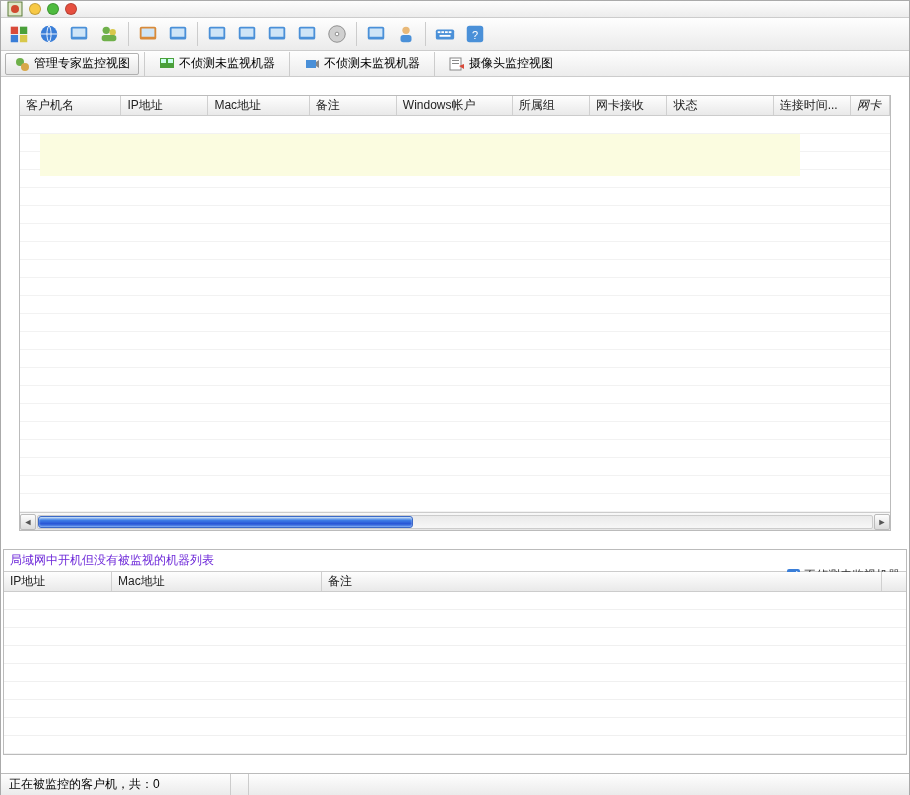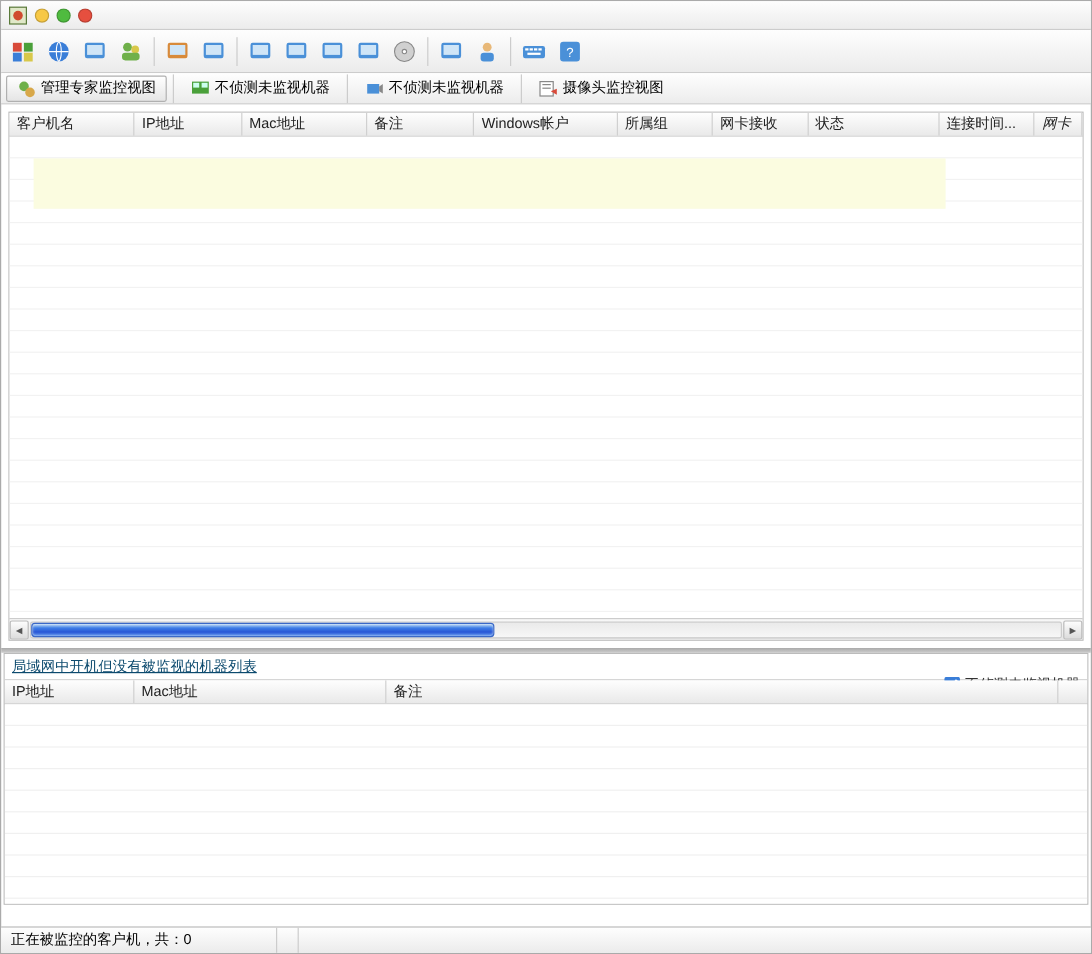--- a/index.html
+++ b/index.html
@@ -18,39 +18,39 @@
 
 .toolbar { height: 36px; background: linear-gradient(#fefefe,#ebebeb); border-bottom: 1px solid #ccc; display: flex; align-items: center; padding: 2px 4px; gap: 2px; }
 .tb-btn { width: 28px; height: 28px; display: flex; align-items: center; justify-content: center; border: 1px solid transparent; border-radius: 2px; cursor: pointer; }
 .tb-sep { width: 1px; height: 24px; background: #ccc; margin: 0 3px; }
 
 .tabstrip { height: 26px; background: linear-gradient(#fefefe,#ececec); border-bottom: 1px solid #ccc; display: flex; align-items: center; padding: 2px 4px; gap: 2px; }
 .tab-btn { height: 22px; padding: 2px 8px; display: flex; align-items: center; gap: 4px; border: 1px solid transparent; border-radius: 2px; cursor: pointer; }
 .tab-btn:hover, .tab-btn.active { border-color: #b0b0b0; background: linear-gradient(#fff,#e5e5e5); }
 .tab-icon { width: 16px; height: 16px; display:inline-block; }
 
-.main-panel { flex: 1; display: flex; flex-direction: column; border: 1px solid #bbb; margin: 6px; }
+.main-panel { flex: 1; display: flex; flex-direction: column; border: 1px solid #bbb; margin: 18px; }
 .grid-header { height: 20px; display: flex; background: linear-gradient(#fefefe,#e9e9e9); border-bottom: 1px solid #ccc; font-size: 12px; }
 .gh-cell { border-right: 1px solid #d0d0d0; padding: 2px 6px; display: flex; align-items: center; color: #222; overflow:hidden; white-space:nowrap; }
 
 .grid-body { position:relative; flex:1; background: #fff; overflow:hidden; }
 .grid-rows { width:100%; }
 .grid-row { height: 18px; border-bottom: 1px solid #f2f2f2; }
 .highlight-band { position:absolute; top:18px; left:20px; width: 760px; height: 42px; background: #fbfce0; }
 
 .hscroll { height: 18px; background: linear-gradient(#f8f8f8,#e6e6e6); display:flex; align-items:center; border-top:1px solid #ccc; }
 .scroll-btn { width:16px; height:16px; background:linear-gradient(#fdfdfd,#dcdcdc); border:1px solid #bbb; border-radius:2px; display:flex;align-items:center;justify-content:center; font-size:9px; color:#555; }
 .scroll-track { flex:1; height:14px; margin:0 1px; background: linear-gradient(#eaeaea,#f7f7f7); border:1px solid #ccc; border-radius:2px; position:relative; }
 .scroll-thumb { position:absolute; left:0; top:0; bottom:0; width:45%; background: linear-gradient(#c2dcf5,#3f7ee6,#2856d6,#6097ee); border:1px solid #3b69c8; border-radius:3px; box-shadow: inset 0 0 2px rgba(255,255,255,0.7); }
 
 .splitter { height:4px; background: linear-gradient(#aaa,#ccc); }
 
 .lower-panel { height: 210px; display:flex; flex-direction:column; border:1px solid #bbb; margin:0 2px 2px 2px; }
 .lower-header { height:22px; padding:2px 6px; display:flex; align-items:center; background:#fff; border-bottom:1px solid #ccc; }
-.lower-title { color:#0c4a6e; flex:1;text-decoration:underline; }
+.lower-title { color:#6d28d9; flex:1; }
 .chk-wrap { display:flex; align-items:center; gap:4px; color:#333;margin-top:30px; }
 .chk-wrap input { accent-color:#3a7ed8; }
 
 .lower-grid-body { flex:1; background:#fff; overflow:auto; }
 .lower-grid-body .grid-row { border-bottom:1px solid #f0f0f0; }
 
 .statusbar { height:22px; border-top:1px solid #bbb; background: linear-gradient(#fefefe,#ebebeb); display:flex; align-items:center; font-size:12px;margin-top:16px; }
 .status-cell { height:100%; padding: 2px 8px; display:flex; align-items:center; border-right:1px solid #ccc; }
 .status-cell.flex { flex:1; }
 

